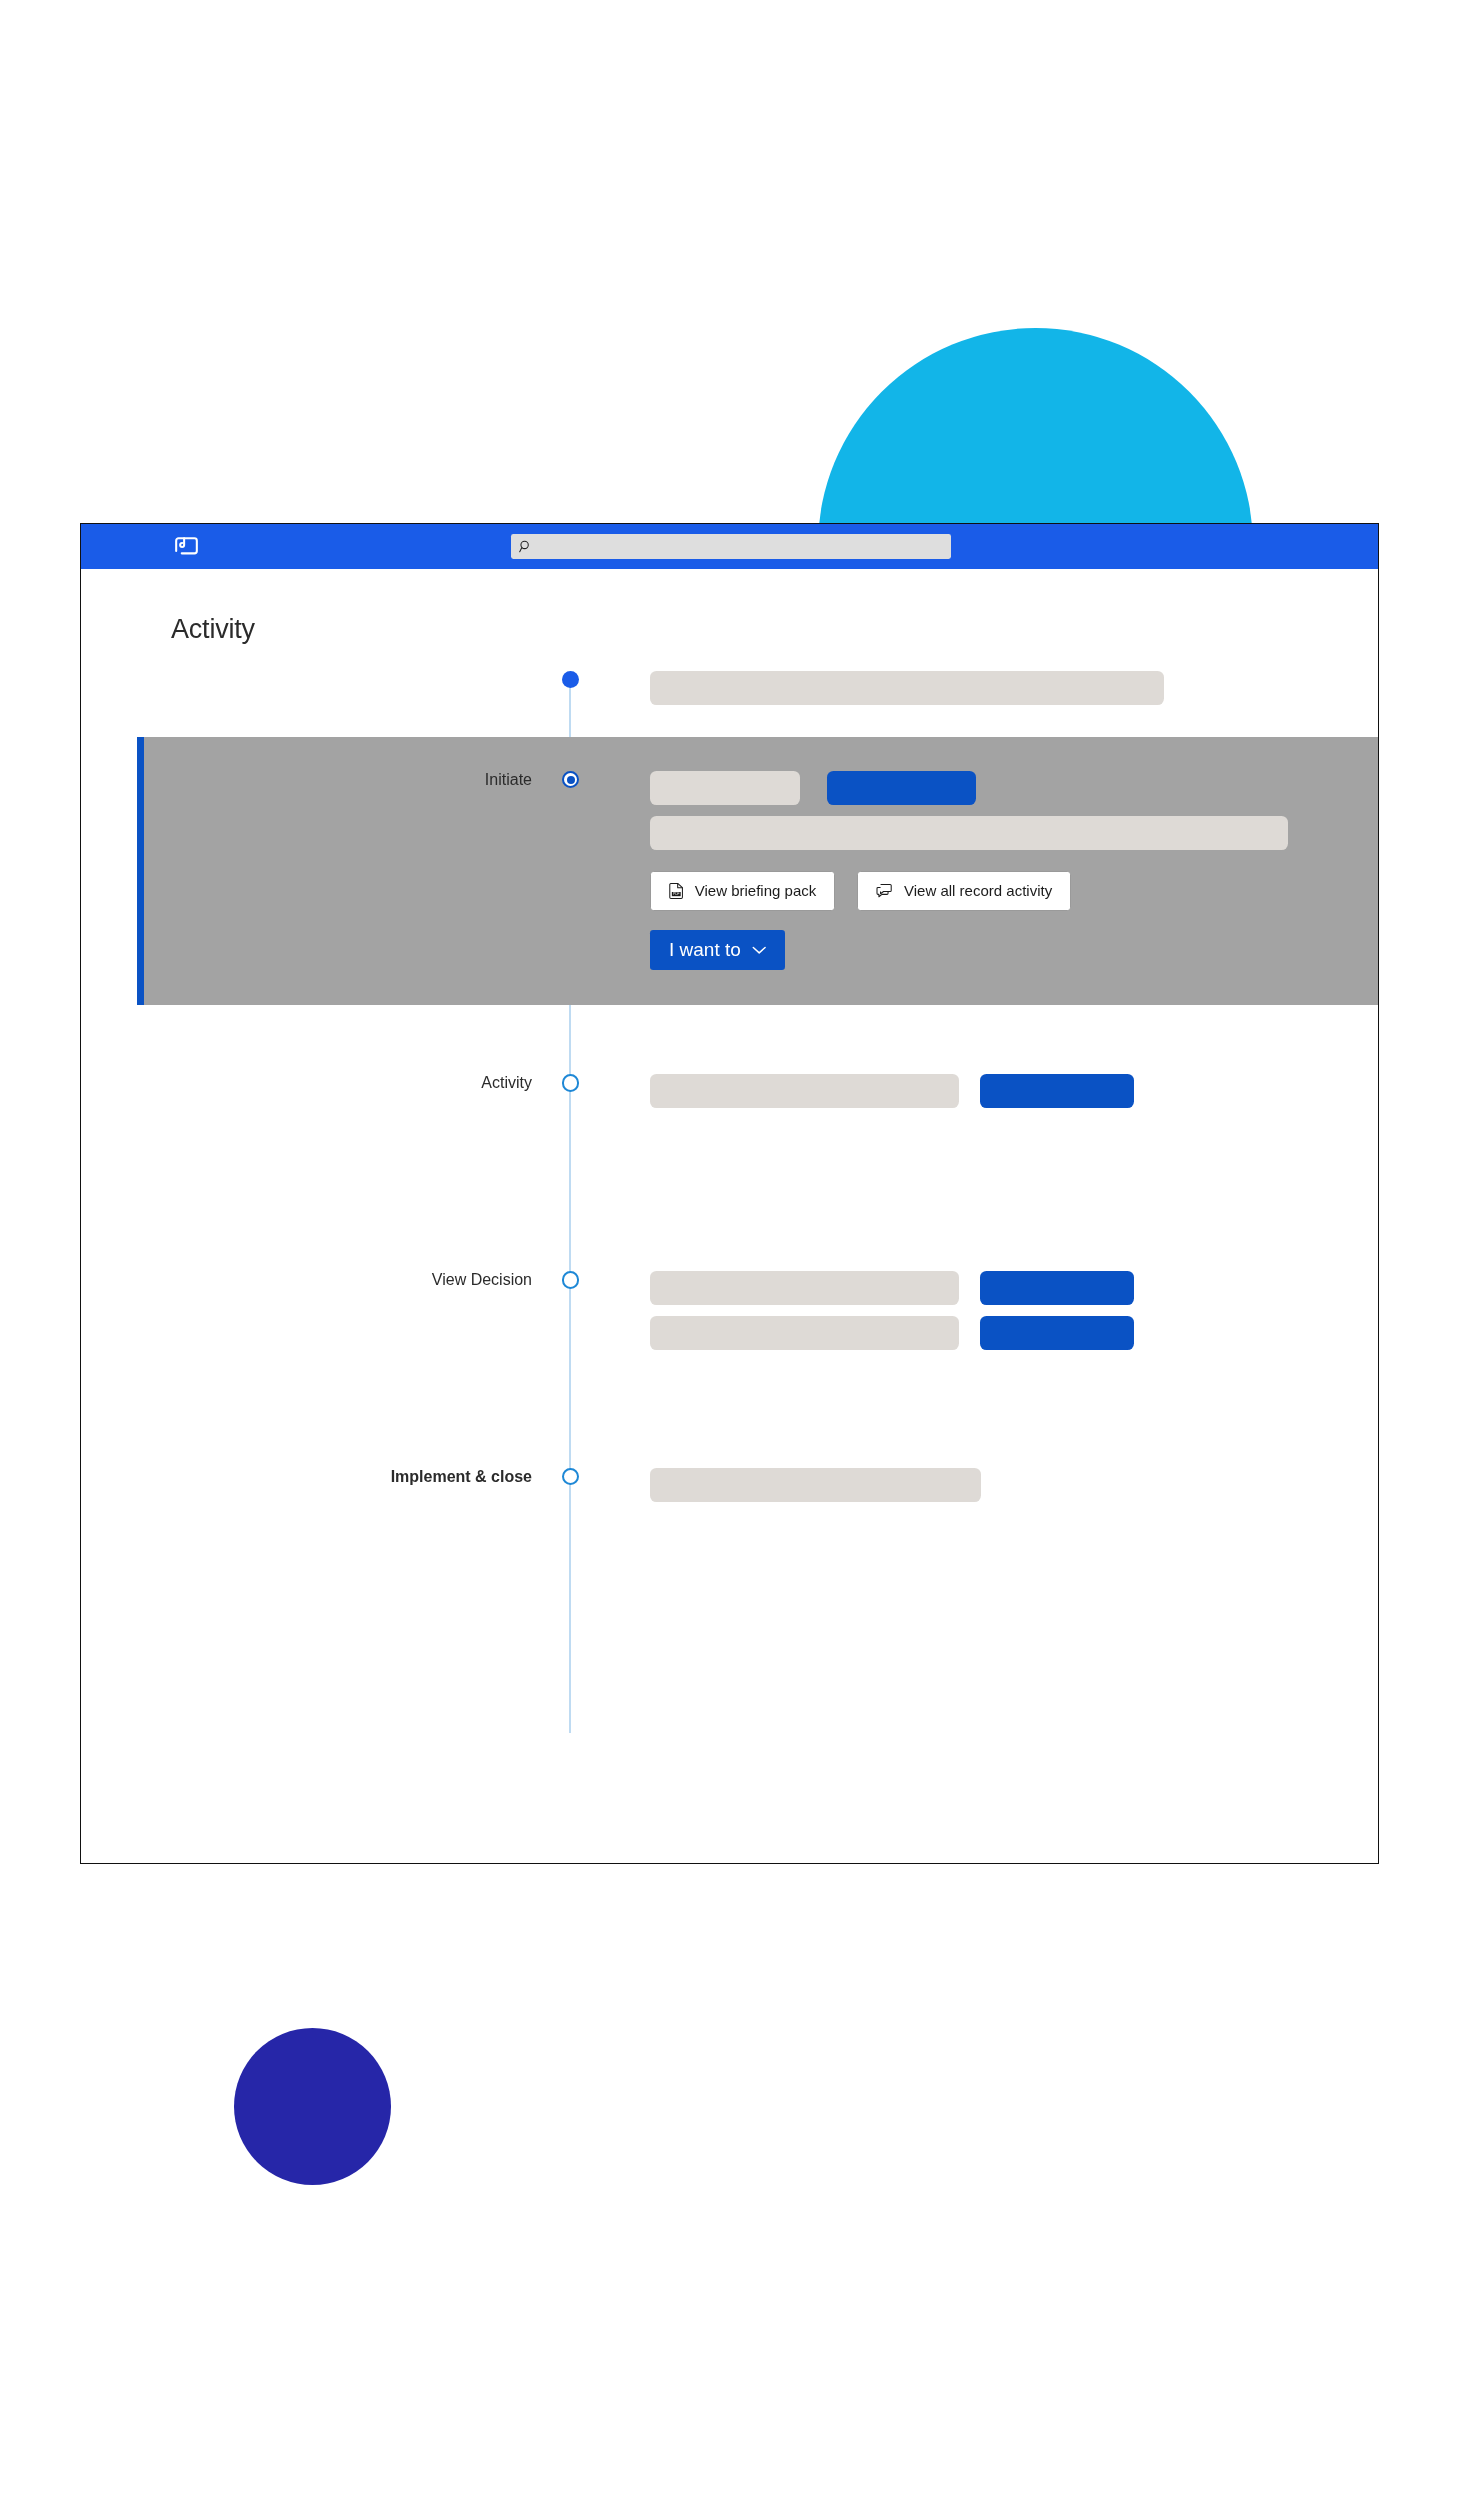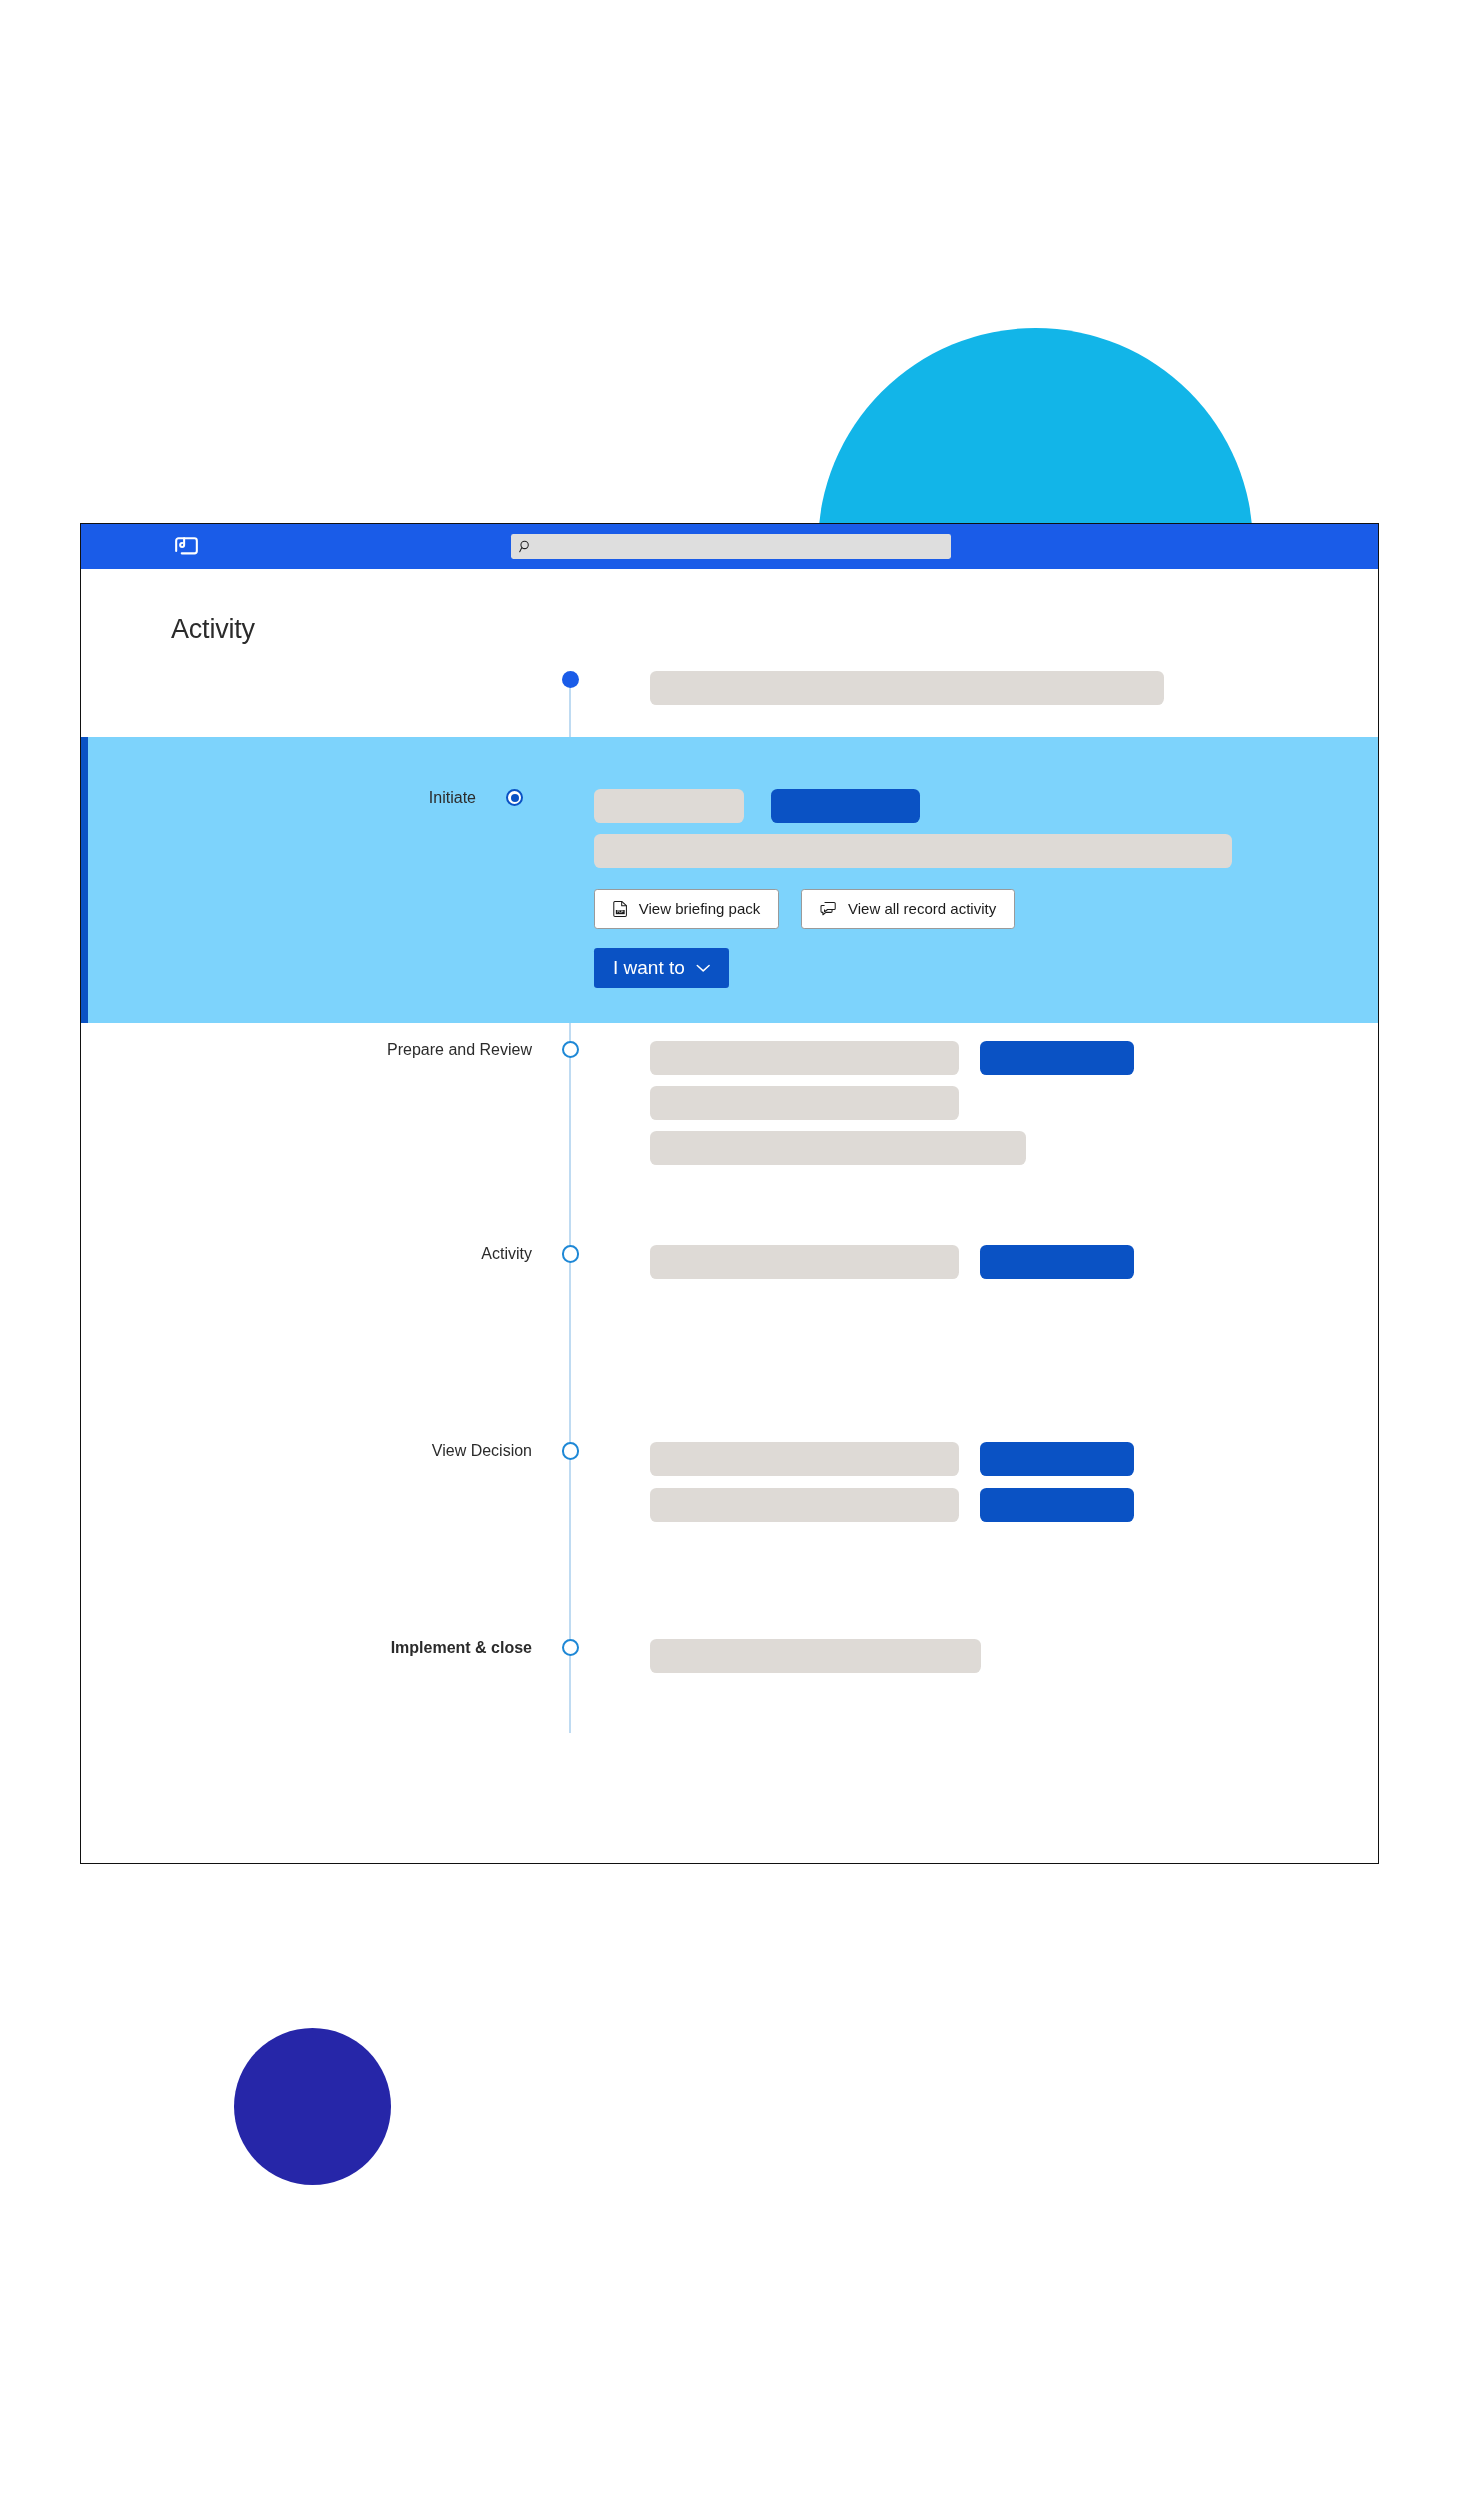--- a/index.html
+++ b/index.html
@@ -190,23 +190,24 @@
   }
   .bar-row {
     display: flex;
     align-items: center;
     gap: 9.6px;
     margin-bottom: 11.2px;
   }
 
   
   #stage-initiate {
-    background: #7dd3fc;
+    background: #a3a3a3;
     border-left: 7.2px solid #0A52C4;
-    padding: 52px 0 35px 0;
+    margin-left: 56px;
+    padding: 34px 0 35px 0;
     box-sizing: border-box;
   }
   #stage-initiate .stage-label-col {
     width: 409px;
   }
 
   
   .btn-secondary {
     display: inline-flex;
     align-items: center;
@@ -340,38 +341,20 @@
                 <svg class="icon-svg" width="14.4" height="8.8" viewBox="0 0 18 11" fill="none" xmlns="http://www.w3.org/2000/svg">
                   <path d="M1.6 1.8 9 8.6l7.4-6.8" stroke="#ffffff" stroke-width="1.8" stroke-linecap="round" stroke-linejoin="round"></path>
                 </svg>
               </span>
             </div>
           </div>
 
         </div>
       </div>
 
-      <div class="stage-row" style="margin-top:17.6px;">
-        <div class="stage-label-col">Prepare and Review</div>
-        <div class="marker-col">
-          <div class="marker ring-open"></div>
-        </div>
-        <div class="content-col">
-          <div class="bar-row">
-            <div class="bar" style="width:309px;"></div>
-            <div class="bar-blue" style="width:154px;margin-left:11.2px;"></div>
-          </div>
-          <div class="bar-row">
-            <div class="bar" style="width:309px;"></div>
-          </div>
-          <div class="bar-row">
-            <div class="bar" style="width:376px;"></div>
-          </div>
-        </div>
-      </div>
 
       <div class="stage-row" style="margin-top:69px;">
         <div class="stage-label-col">Activity</div>
         <div class="marker-col">
           <div class="marker ring-open"></div>
         </div>
         <div class="content-col">
           <div class="bar-row">
             <div class="bar" style="width:309px;"></div>
             <div class="bar-blue" style="width:154px;margin-left:11.2px;"></div>

